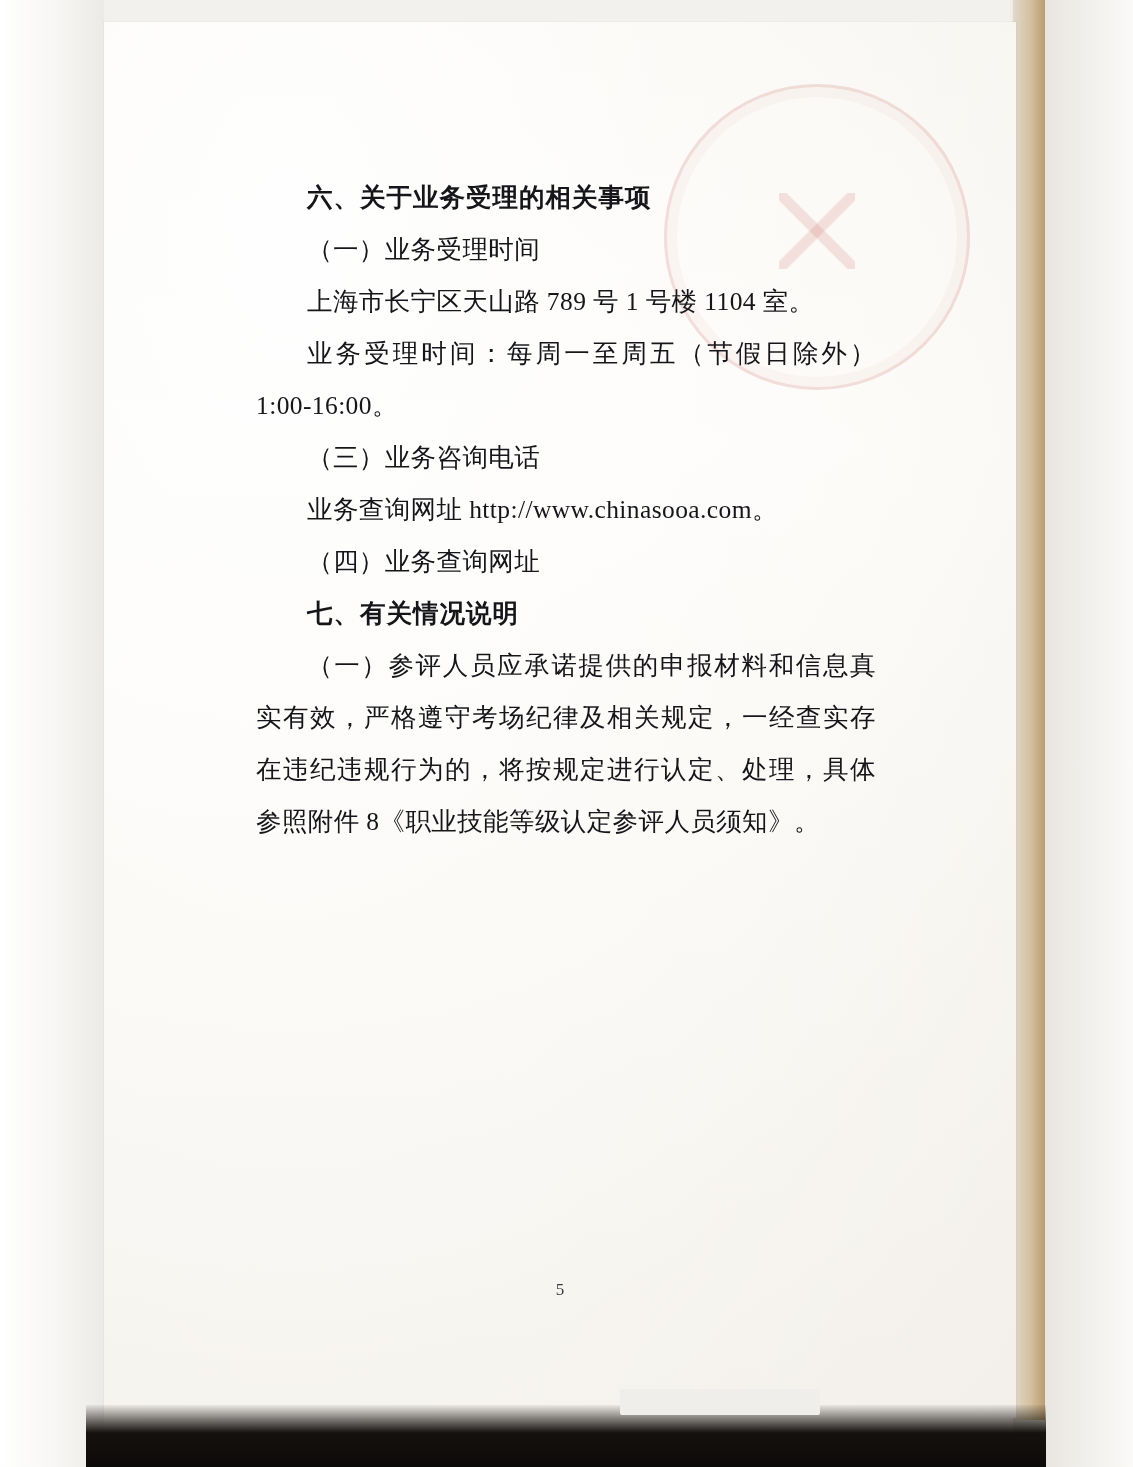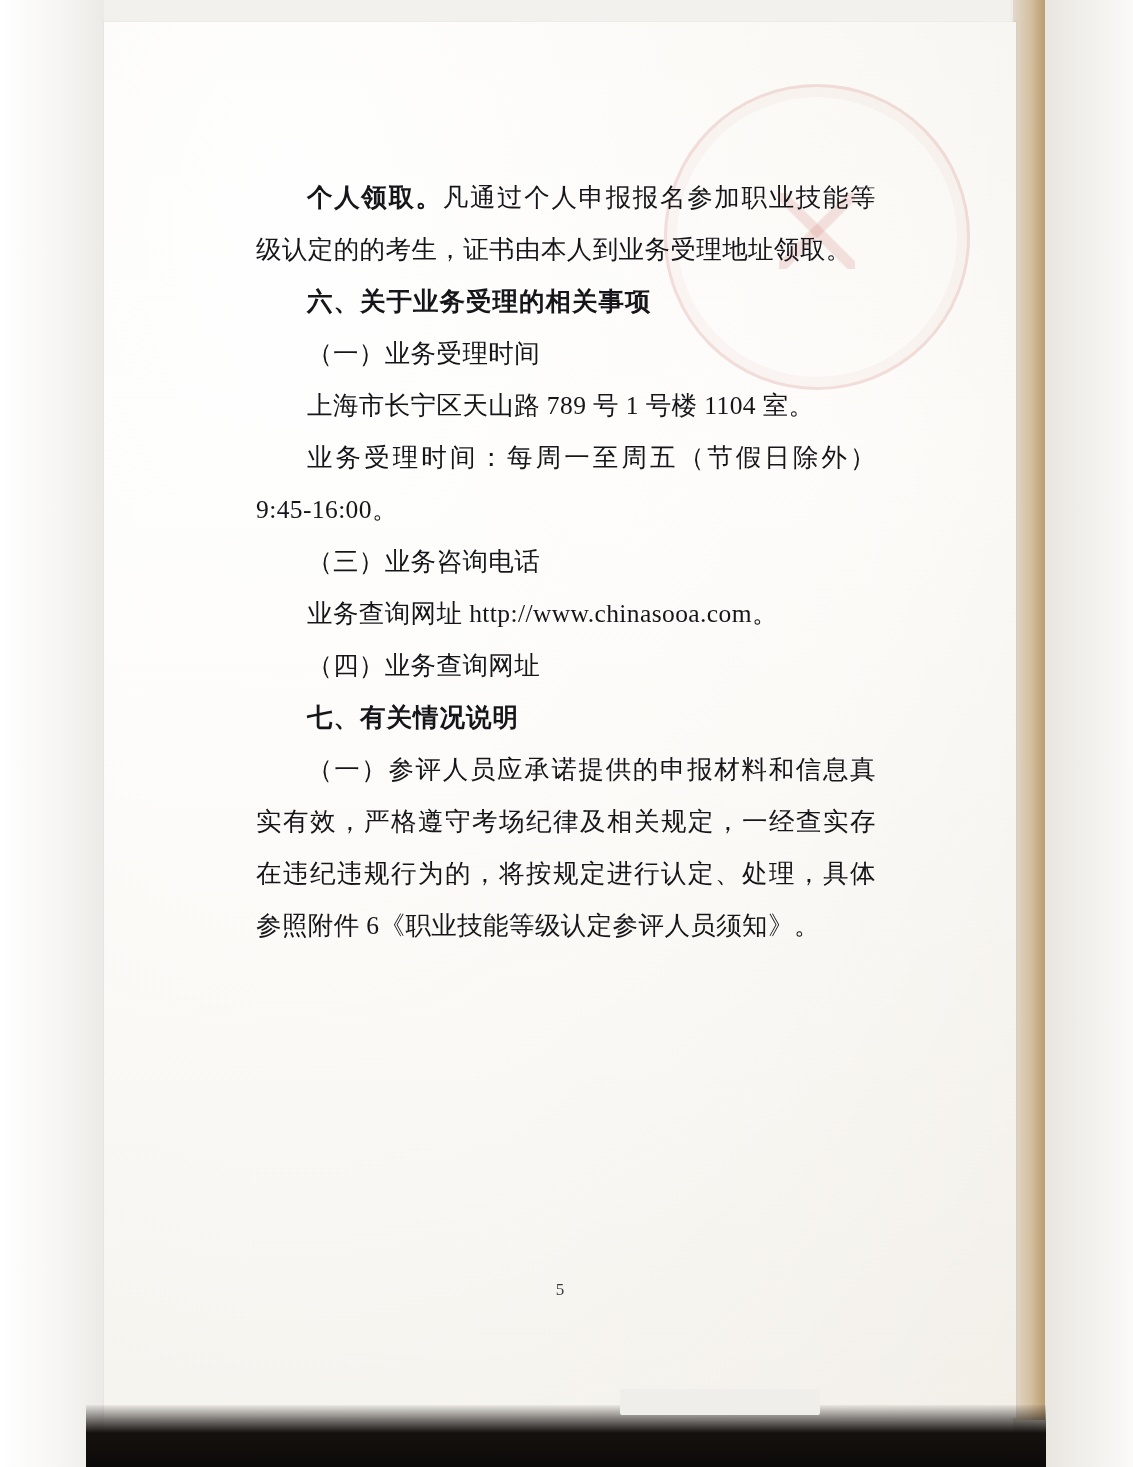--- a/index.html
+++ b/index.html
@@ -137,41 +137,40 @@
   <div class="scan-right-edge"></div>
   <div class="scan-right-fold"></div>
 </div>
 
 <div class="paper">
   <div class="paper-shade"></div>
   <div class="seal-ghost"></div>
 
   <div class="content">
 
-    <p class="indent"><span class="lead-bold">个人领取。</span><span>凡通过个人申报报名参加职业技能等级认定的的考生，证书由本人到业务受理地址领取。</span></p>
 
     <p class="heading">六、关于业务受理的相关事项</p>
 
     <p class="indent">（一）业务受理时间</p>
 
     <p class="indent">上海市长宁区天山路 789 号 1 号楼 1104 室。</p>
 
 
-    <p class="indent">业务受理时间：每周一至周五（节假日除外）9:45-16:00。</p>
+    <p class="indent">业务受理时间：每周一至周五（节假日除外）1:00-16:00。</p>
 
     <p class="indent">（三）业务咨询电话</p>
 
 
     <p class="indent">业务查询网址 http://www.chinasooa.com。</p>
 
     <p class="indent">（四）业务查询网址</p>
 
     <p class="heading">七、有关情况说明</p>
 
-    <p class="indent">（一）参评人员应承诺提供的申报材料和信息真实有效，严格遵守考场纪律及相关规定，一经查实存在违纪违规行为的，将按规定进行认定、处理，具体参照附件 6《职业技能等级认定参评人员须知》。</p>
+    <p class="indent">（一）参评人员应承诺提供的申报材料和信息真实有效，严格遵守考场纪律及相关规定，一经查实存在违纪违规行为的，将按规定进行认定、处理，具体参照附件 8《职业技能等级认定参评人员须知》。</p>
 
 
   </div>
 
   <div class="page-number">5</div>
 </div>
 
 <div class="scan-bottom-dark"></div>
 <div class="scan-bottom-notch"></div>
 

